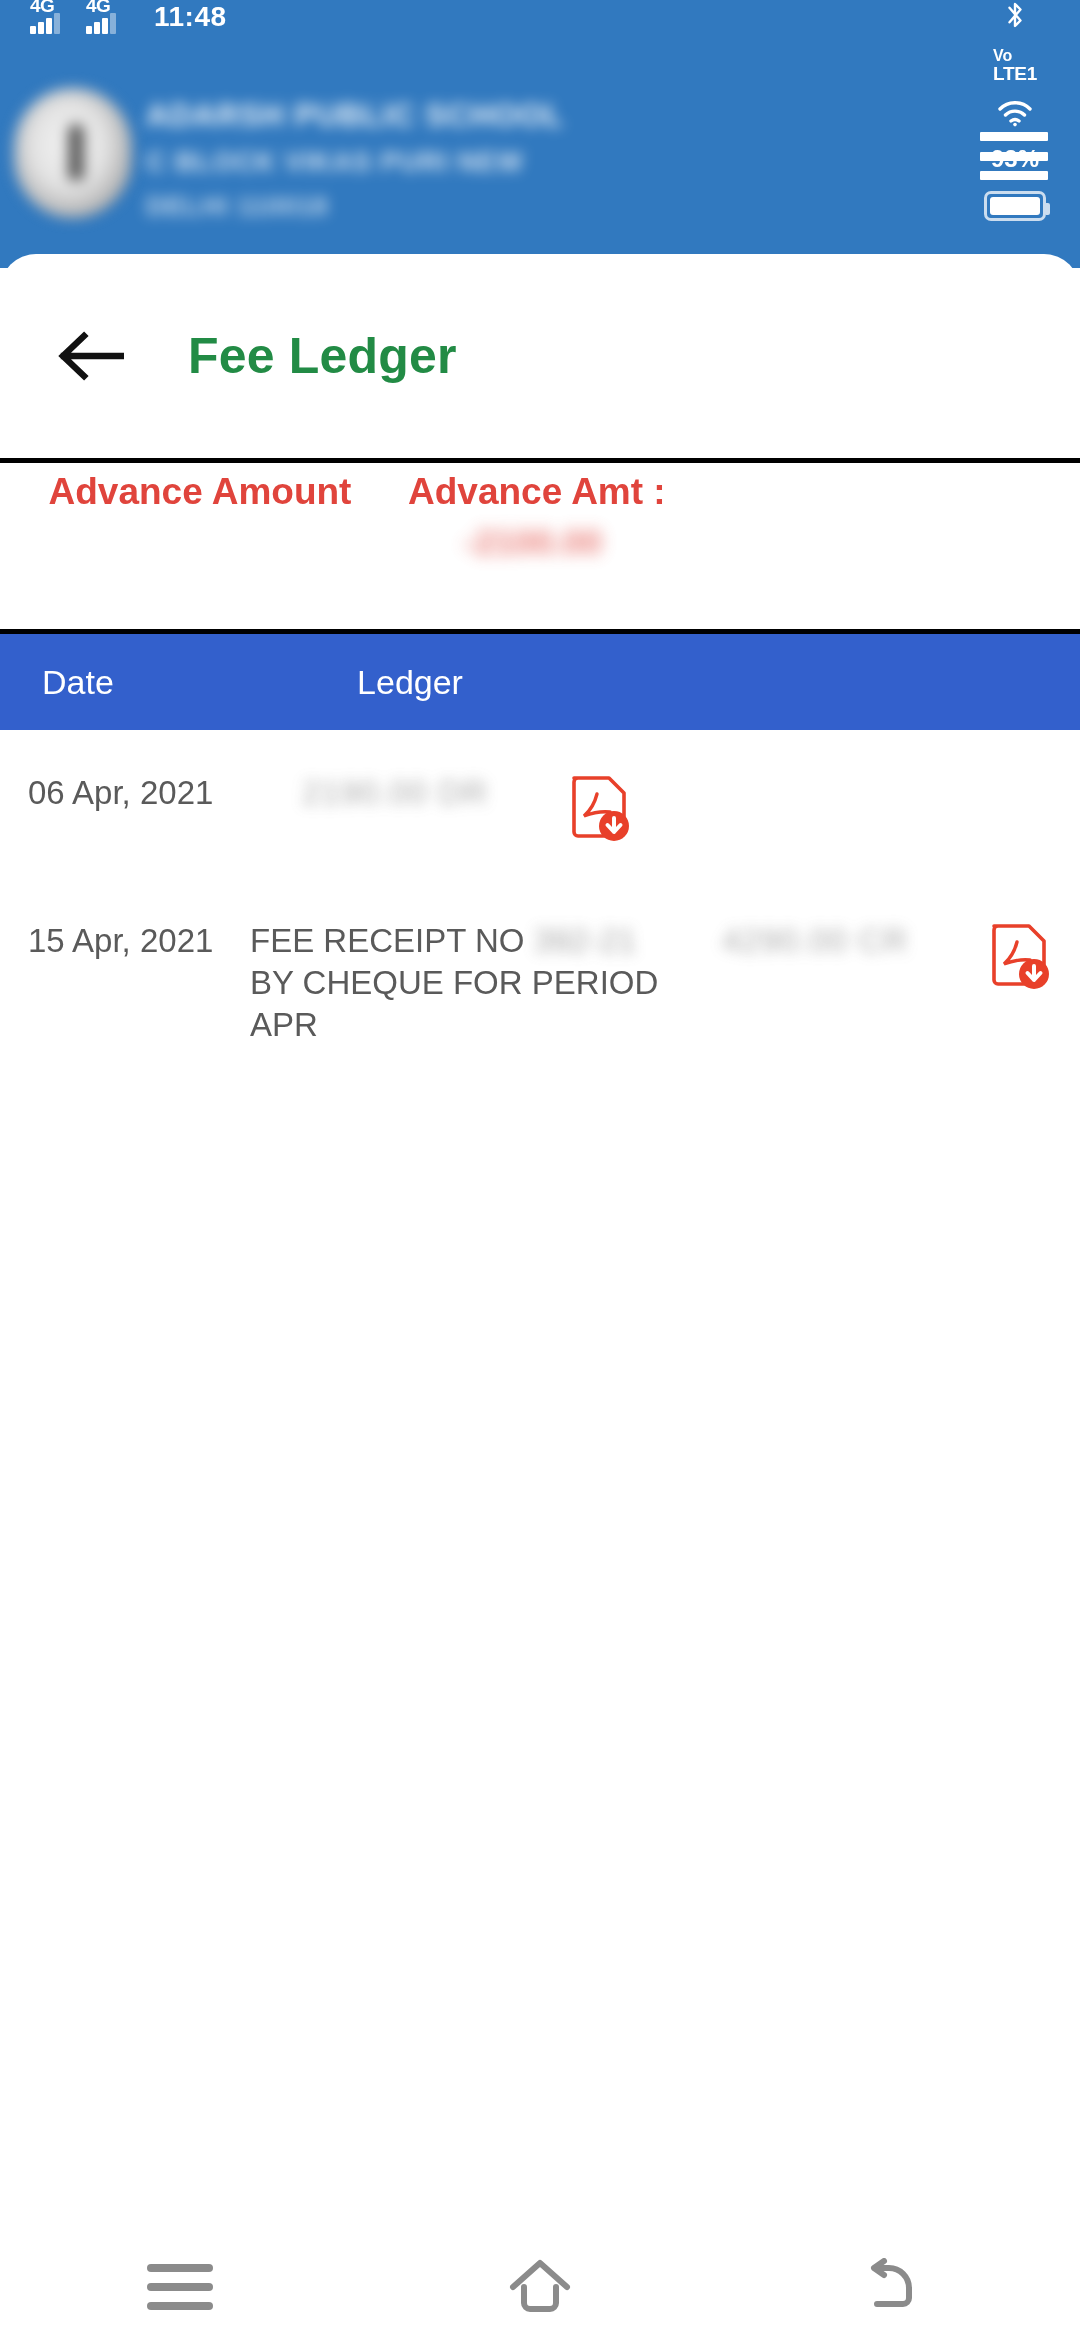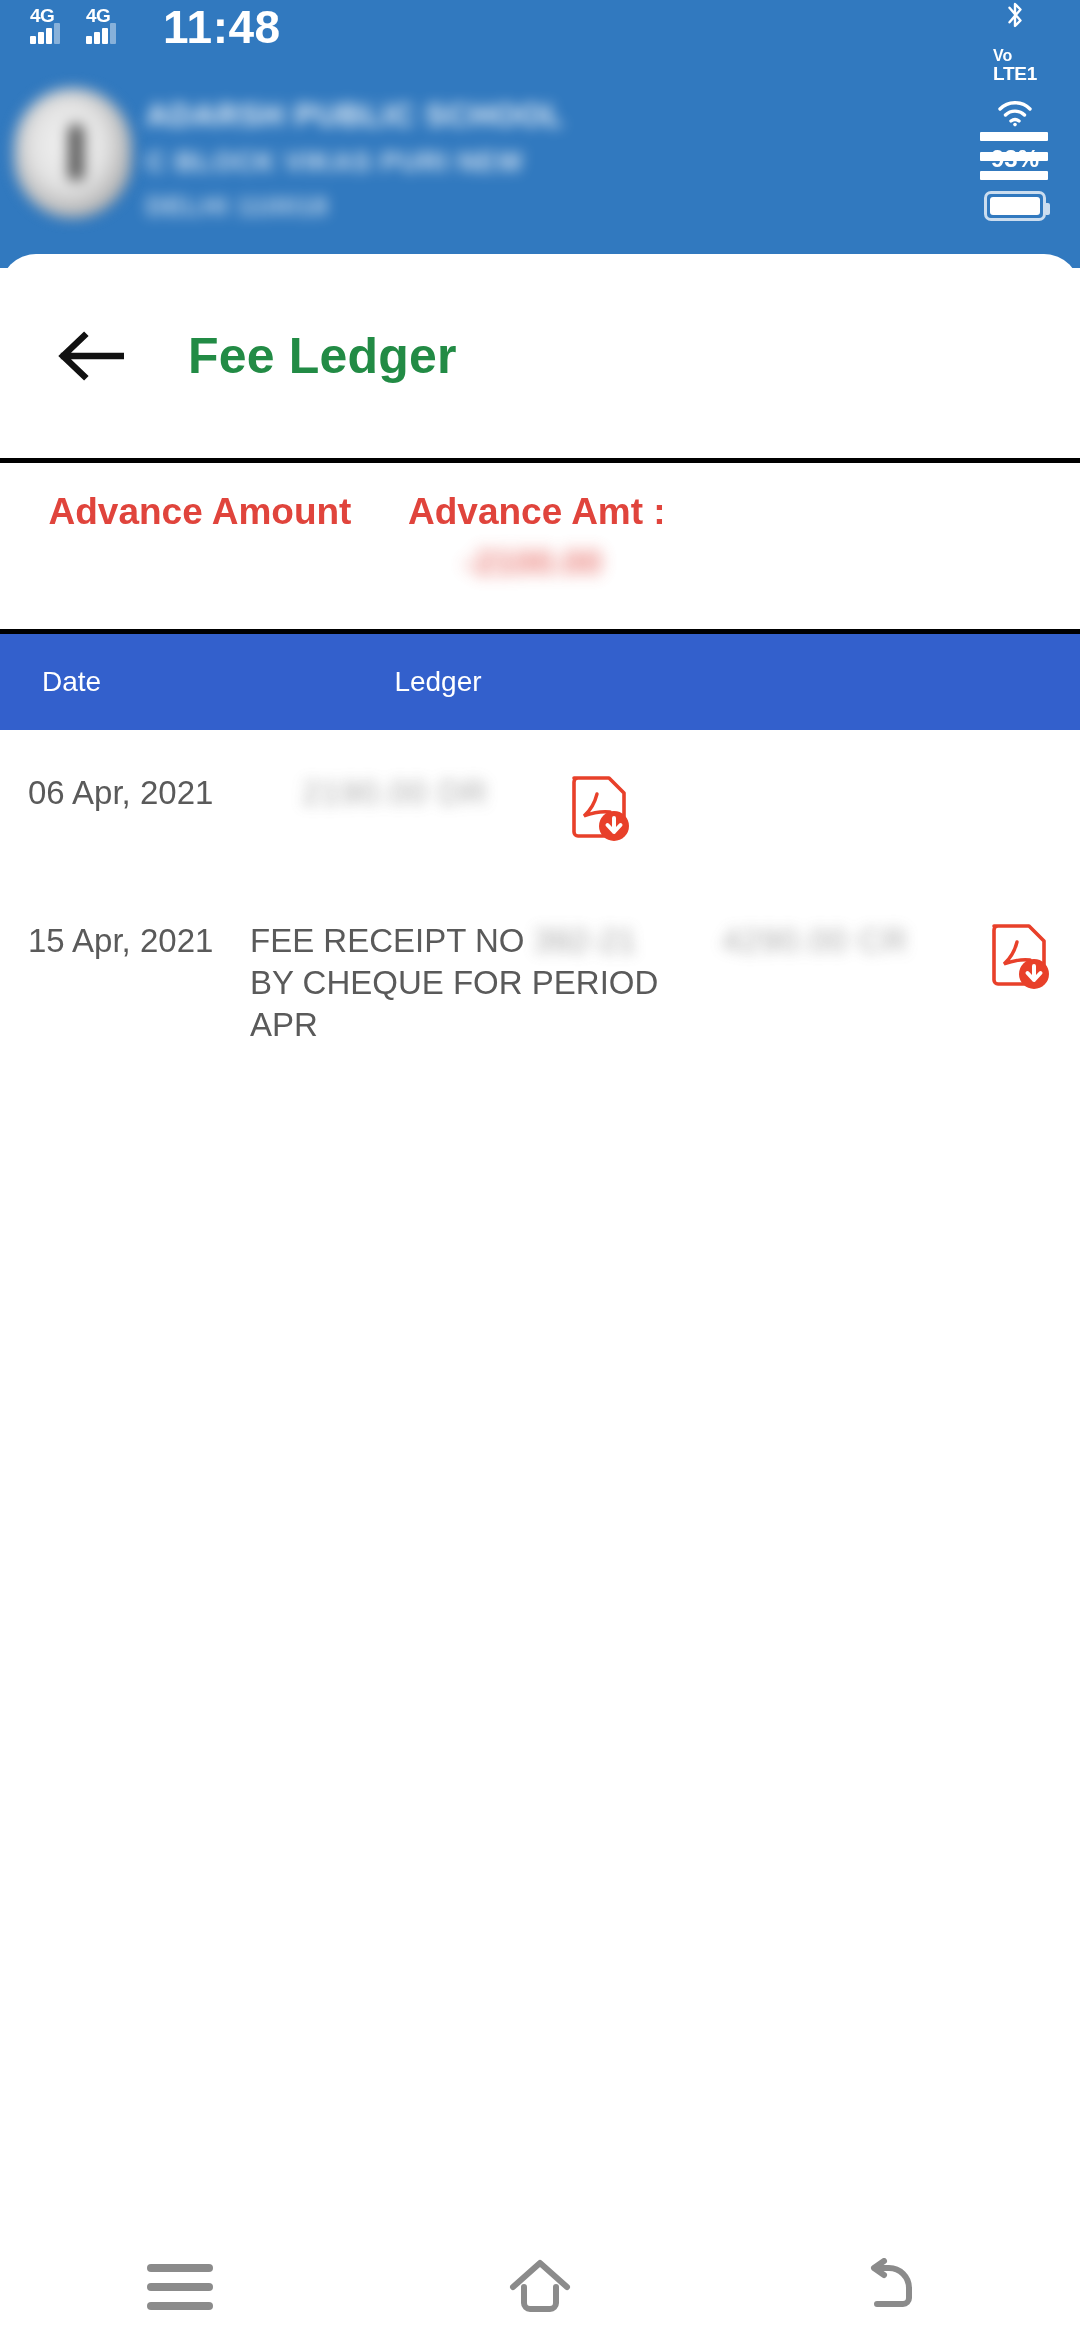--- a/index.html
+++ b/index.html
@@ -32,21 +32,21 @@
     position:absolute; left:0; top:-4px;
     font-size:19px; font-weight:bold; line-height:1; letter-spacing:-0.5px;
   }
   .sig .bars { position:absolute; left:0; bottom:0; display:flex; align-items:flex-end; gap:2px; }
   .sig .bars i { display:block; width:6px; background:#ffffff; border-radius:1px; }
   .sig .bars i:nth-child(1){ height:8px; }
   .sig .bars i:nth-child(2){ height:12px; }
   .sig .bars i:nth-child(3){ height:16px; }
   .sig .bars i:nth-child(4){ height:21px; background:rgba(255,255,255,0.42); }
 
-  .clock { font-size:46px; font-weight:bold; letter-spacing:0.5px; margin-left:21px; }
+  .clock { font-size:28px; font-weight:bold; letter-spacing:0.5px; margin-left:12px; }
 
   .bt-ico { width:22px; height:30px; }
   .volte { display:flex; flex-direction:column; align-items:flex-start; line-height:1; }
   .volte .t1 { font-size:16px; font-weight:bold; }
   .volte .t2 { font-size:19px; font-weight:bold; letter-spacing:-0.3px; }
   .wifi-ico { width:34px; height:26px; }
   .batt-pct { font-size:24px; font-weight:bold; }
   .batt {
     width:62px; height:30px; border:3px solid rgba(255,255,255,0.75);
     border-radius:7px; position:relative; padding:3px;
@@ -106,37 +106,37 @@
   .back-btn { width:86px; height:86px; display:flex; align-items:center; justify-content:center; }
   .page-title {
     font-size:50px; font-weight:bold; color:#228b45;
     margin-left:54px; letter-spacing:0.2px;
   }
 
   .rule { height:5px; background:#000000; width:100%; }
 
   
   .advance {
-    height:166px; display:flex; align-items:flex-start; padding-top:28px;
+    height:166px; display:flex; align-items:flex-start; padding-top:8px;
     color:#e0443c;
   }
   .adv-left {
     width:400px; text-align:center; font-size:37px; font-weight:bold;
     line-height:1.15;
   }
   .adv-right { font-size:37px; font-weight:bold; line-height:1.15; padding-left:8px; }
   .adv-value {
     margin-top:8px; text-align:center; font-size:35px; font-weight:bold;
     color:#e0443c; filter:blur(8px); opacity:0.68;
   }
 
   
   .thead {
     height:96px; background:#3360cc; color:#ffffff;
-    display:flex; align-items:center; font-size:28px;gap:28px;
+    display:flex; align-items:center; font-size:34px;
   }
   .c-date  { width:260px; padding-left:42px; }
   .c-desc  { width:400px; text-align:center; }
   .c-amt   { width:300px; text-align:center; }
   .c-act   { width:120px; }
 
   .trow { display:flex; align-items:flex-start; padding:42px 0 0 0; min-height:148px; }
   .trow .c-date {
     font-size:33px; color:#5a5a5a; padding-left:28px; width:250px; line-height:1.28;
   }

